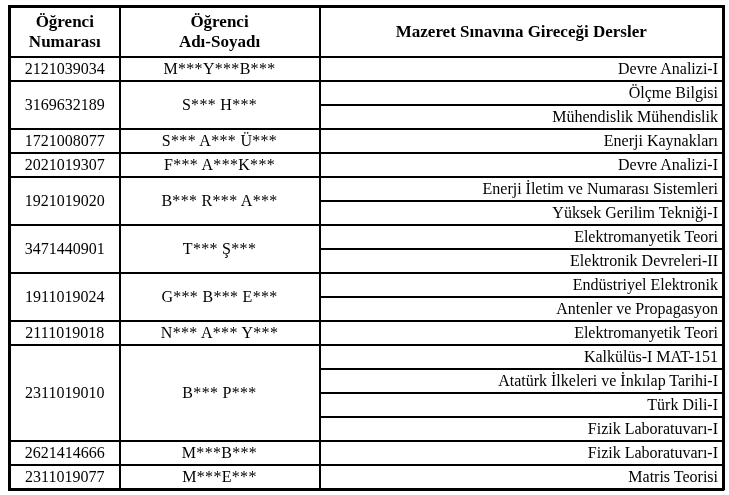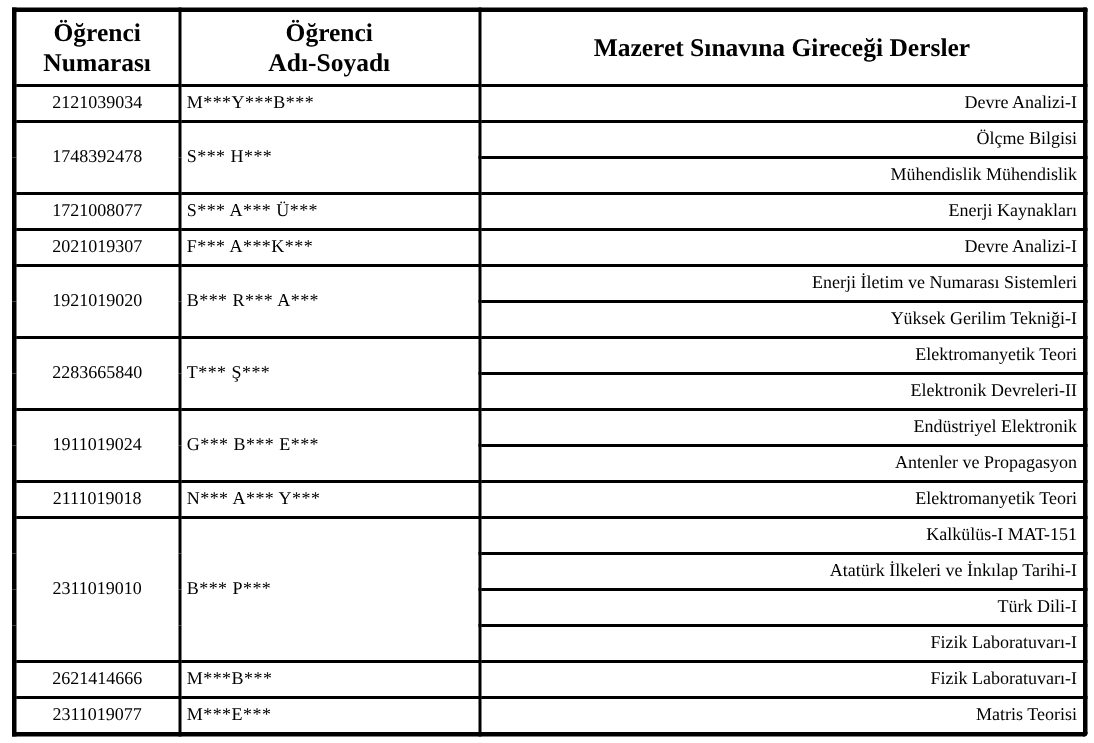--- a/index.html
+++ b/index.html
@@ -23,41 +23,41 @@
     top: 5px;
     width: 714px;
     border-collapse: collapse;
     table-layout: fixed;
     border: 3px solid #000000;
     background: #ffffff;
   }
   table.exam-table th,
   table.exam-table td {
     border: 2px solid #000000;
-    font-size: 12px;
+    font-size: 16px;
     line-height: 1.15;
     vertical-align: middle;
     padding: 1px 4px;
     overflow: hidden;
     white-space: nowrap;
   }
   table.exam-table th {
     font-weight: bold;
     text-align: center;
     height: 46px;
     font-size: 17px;
   }
   table.exam-table tbody tr {
     height: 24px;
   }
   td.num {
     text-align: center;
   }
   td.name {
-    text-align: left;
+    text-align: center;
     padding-left: 9px;
     letter-spacing: 0.3px;
   }
   td.course {
     text-align: right;
     padding-left: 7px;
   }
 </style>
 </head>
 <body>
@@ -84,21 +84,21 @@
         </th>
       </tr>
     </thead>
     <tbody>
         <tr>
           <td rowspan="1" class="num">2121039034</td>
           <td rowspan="1" class="name">M***Y***B***</td>
           <td class="course">Devre Analizi-I</td>
         </tr>
         <tr>
-          <td rowspan="2" class="num">1748392478</td>
+          <td rowspan="2" class="num">3169632189</td>
           <td rowspan="2" class="name">S*** H***</td>
           <td class="course">Ölçme Bilgisi</td>
         </tr>
         <tr>
           <td class="course">Mühendislik Mühendislik</td>
         </tr>
         <tr>
           <td rowspan="1" class="num">1721008077</td>
           <td rowspan="1" class="name">S*** A*** Ü***</td>
           <td class="course">Enerji Kaynakları</td>
@@ -110,21 +110,21 @@
         </tr>
         <tr>
           <td rowspan="2" class="num">1921019020</td>
           <td rowspan="2" class="name">B*** R*** A***</td>
           <td class="course">Enerji İletim ve Numarası Sistemleri</td>
         </tr>
         <tr>
           <td class="course">Yüksek Gerilim Tekniği-I</td>
         </tr>
         <tr>
-          <td rowspan="2" class="num">2283665840</td>
+          <td rowspan="2" class="num">3471440901</td>
           <td rowspan="2" class="name">T*** Ş***</td>
           <td class="course">Elektromanyetik Teori</td>
         </tr>
         <tr>
           <td class="course">Elektronik Devreleri-II</td>
         </tr>
         <tr>
           <td rowspan="2" class="num">1911019024</td>
           <td rowspan="2" class="name">G*** B*** E***</td>
           <td class="course">Endüstriyel Elektronik</td>

